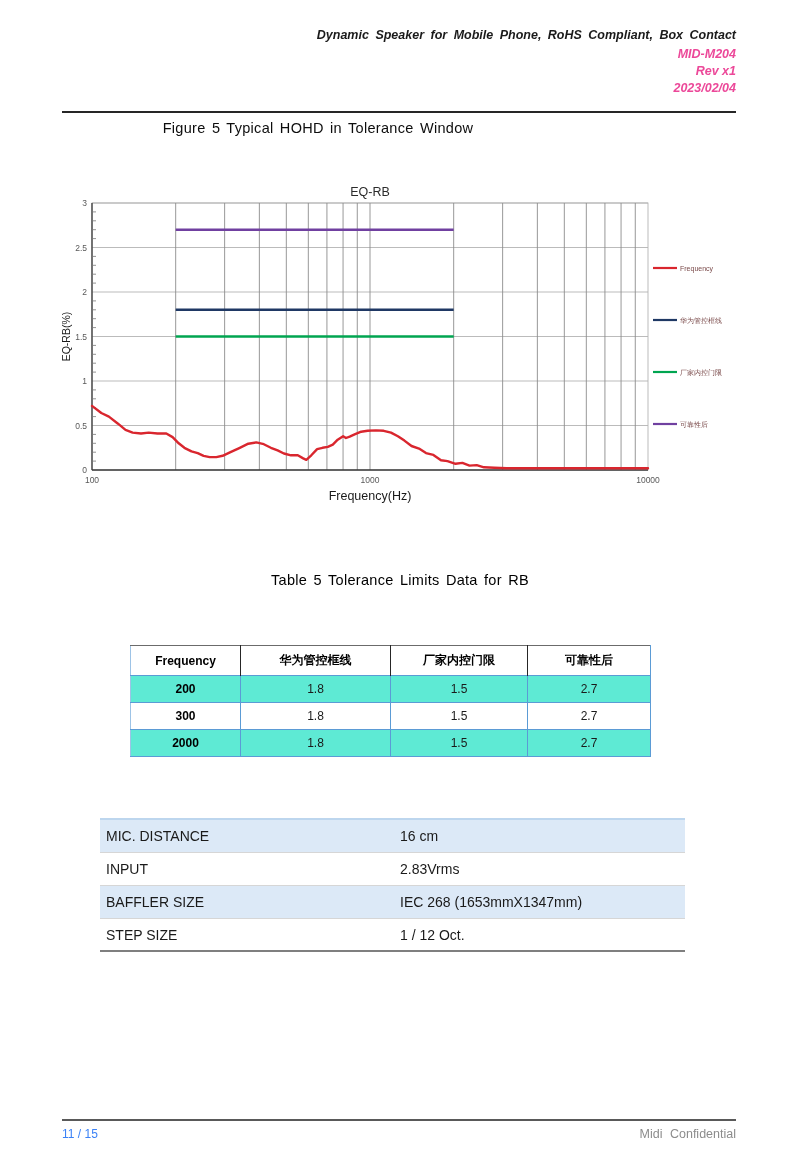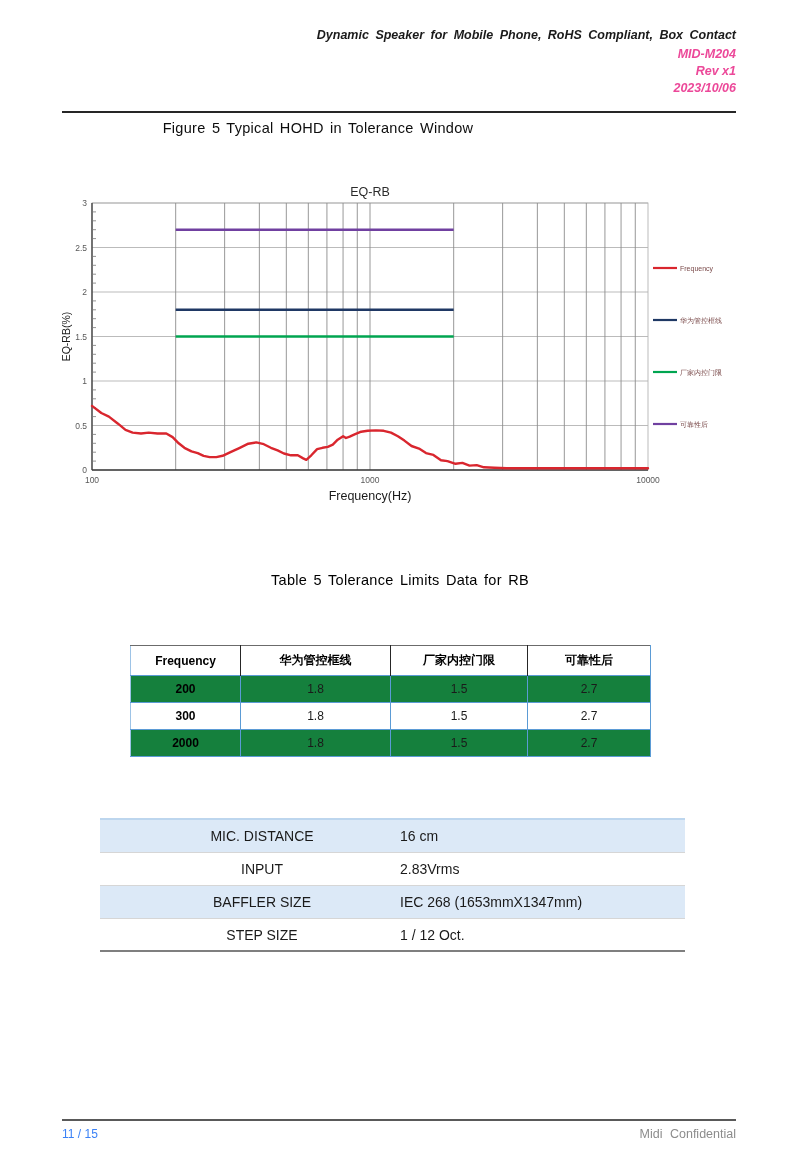--- a/index.html
+++ b/index.html
@@ -26,47 +26,47 @@
   .tol-table { position:absolute; top:645px; left:130px; border-collapse:collapse;
                border-top:1px solid #6b6b6b; border-left:1px solid #9dc3e6;
                border-right:1px solid #5b9bd5; border-bottom:1px solid #5b9bd5; }
   .tol-table th { height:30px; background:#ffffff; font-size:12px; font-weight:bold; color:#000;
                   border-right:1.5px solid #262626; text-align:center; vertical-align:middle; }
   .tol-table th:last-child { border-right:none; }
   .tol-table td { height:27px; font-size:12px; color:#1a1a1a; text-align:center; vertical-align:middle;
                   border-right:1px solid #5b9bd5; border-top:1px solid #5b9bd5; }
   .tol-table td:last-child { border-right:none; }
   .tol-table td.col0 { font-weight:bold; color:#000; }
-  .tol-table tbody tr.stripe { background:#15803d; }
+  .tol-table tbody tr.stripe { background:#5eead4; }
   
   .conditions { position:absolute; top:818px; left:100px; width:585px; }
   .cond-head  { border-top:2.5px solid #3f3f3f; padding:9px 0 9px 10px;
                 font-size:15px; font-weight:bold; color:#000; background:#fff; }
   .cond-divider { height:2px; background:#bdd6ee; }
   .cond-row { height:33px; display:flex; align-items:center; font-size:14px; color:#1a1a1a;
               border-bottom:1px solid #d6d6d6; }
   .cond-row.stripe { background:#dce9f7; }
   .cond-row:last-child { border-bottom:2px solid #7f7f7f; }
-  .cond-label { width:300px; padding-left:24px;text-align:center; }
+  .cond-label { width:300px; padding-left:6px; }
   .cond-value { flex:1; }
   
   .footer-rule { position:absolute; top:1119px; left:62px; width:674px; height:2px; background:#595959; }
   .footer-page { position:absolute; top:1127px; left:62px; width:674px; 
                  font-size:12px; color:#3b82f6; }
   .footer-conf { position:absolute; top:1127px; right:64px; font-size:12.5px; color:#8c8c8c; word-spacing:4px; }
 </style>
 </head>
 <body>
 
 <div class="doc-header">
   <div class="doc-title">Dynamic Speaker for Mobile Phone, RoHS Compliant, Box Contact</div>
   <div class="doc-meta">
     <div>MID-M204</div>
     <div>Rev x1</div>
-    <div>2023/10/06</div>
+    <div>2023/02/04</div>
   </div>
 </div>
 <div class="header-rule"></div>
 
 <div class="figure-title">Figure 5 Typical HOHD in Tolerance Window</div>
 
 <div class="chart-wrap">
   <svg id="chart-svg" width="800" height="330" viewBox="0 180 800 330">
       <rect x="92" y="203" width="556" height="267" fill="#ffffff" stroke="#aaaaaa" stroke-width="0.8"></rect>
       <line x1="92" y1="425.5" x2="648" y2="425.5" stroke="#b3b3b3" stroke-width="0.9"></line>

